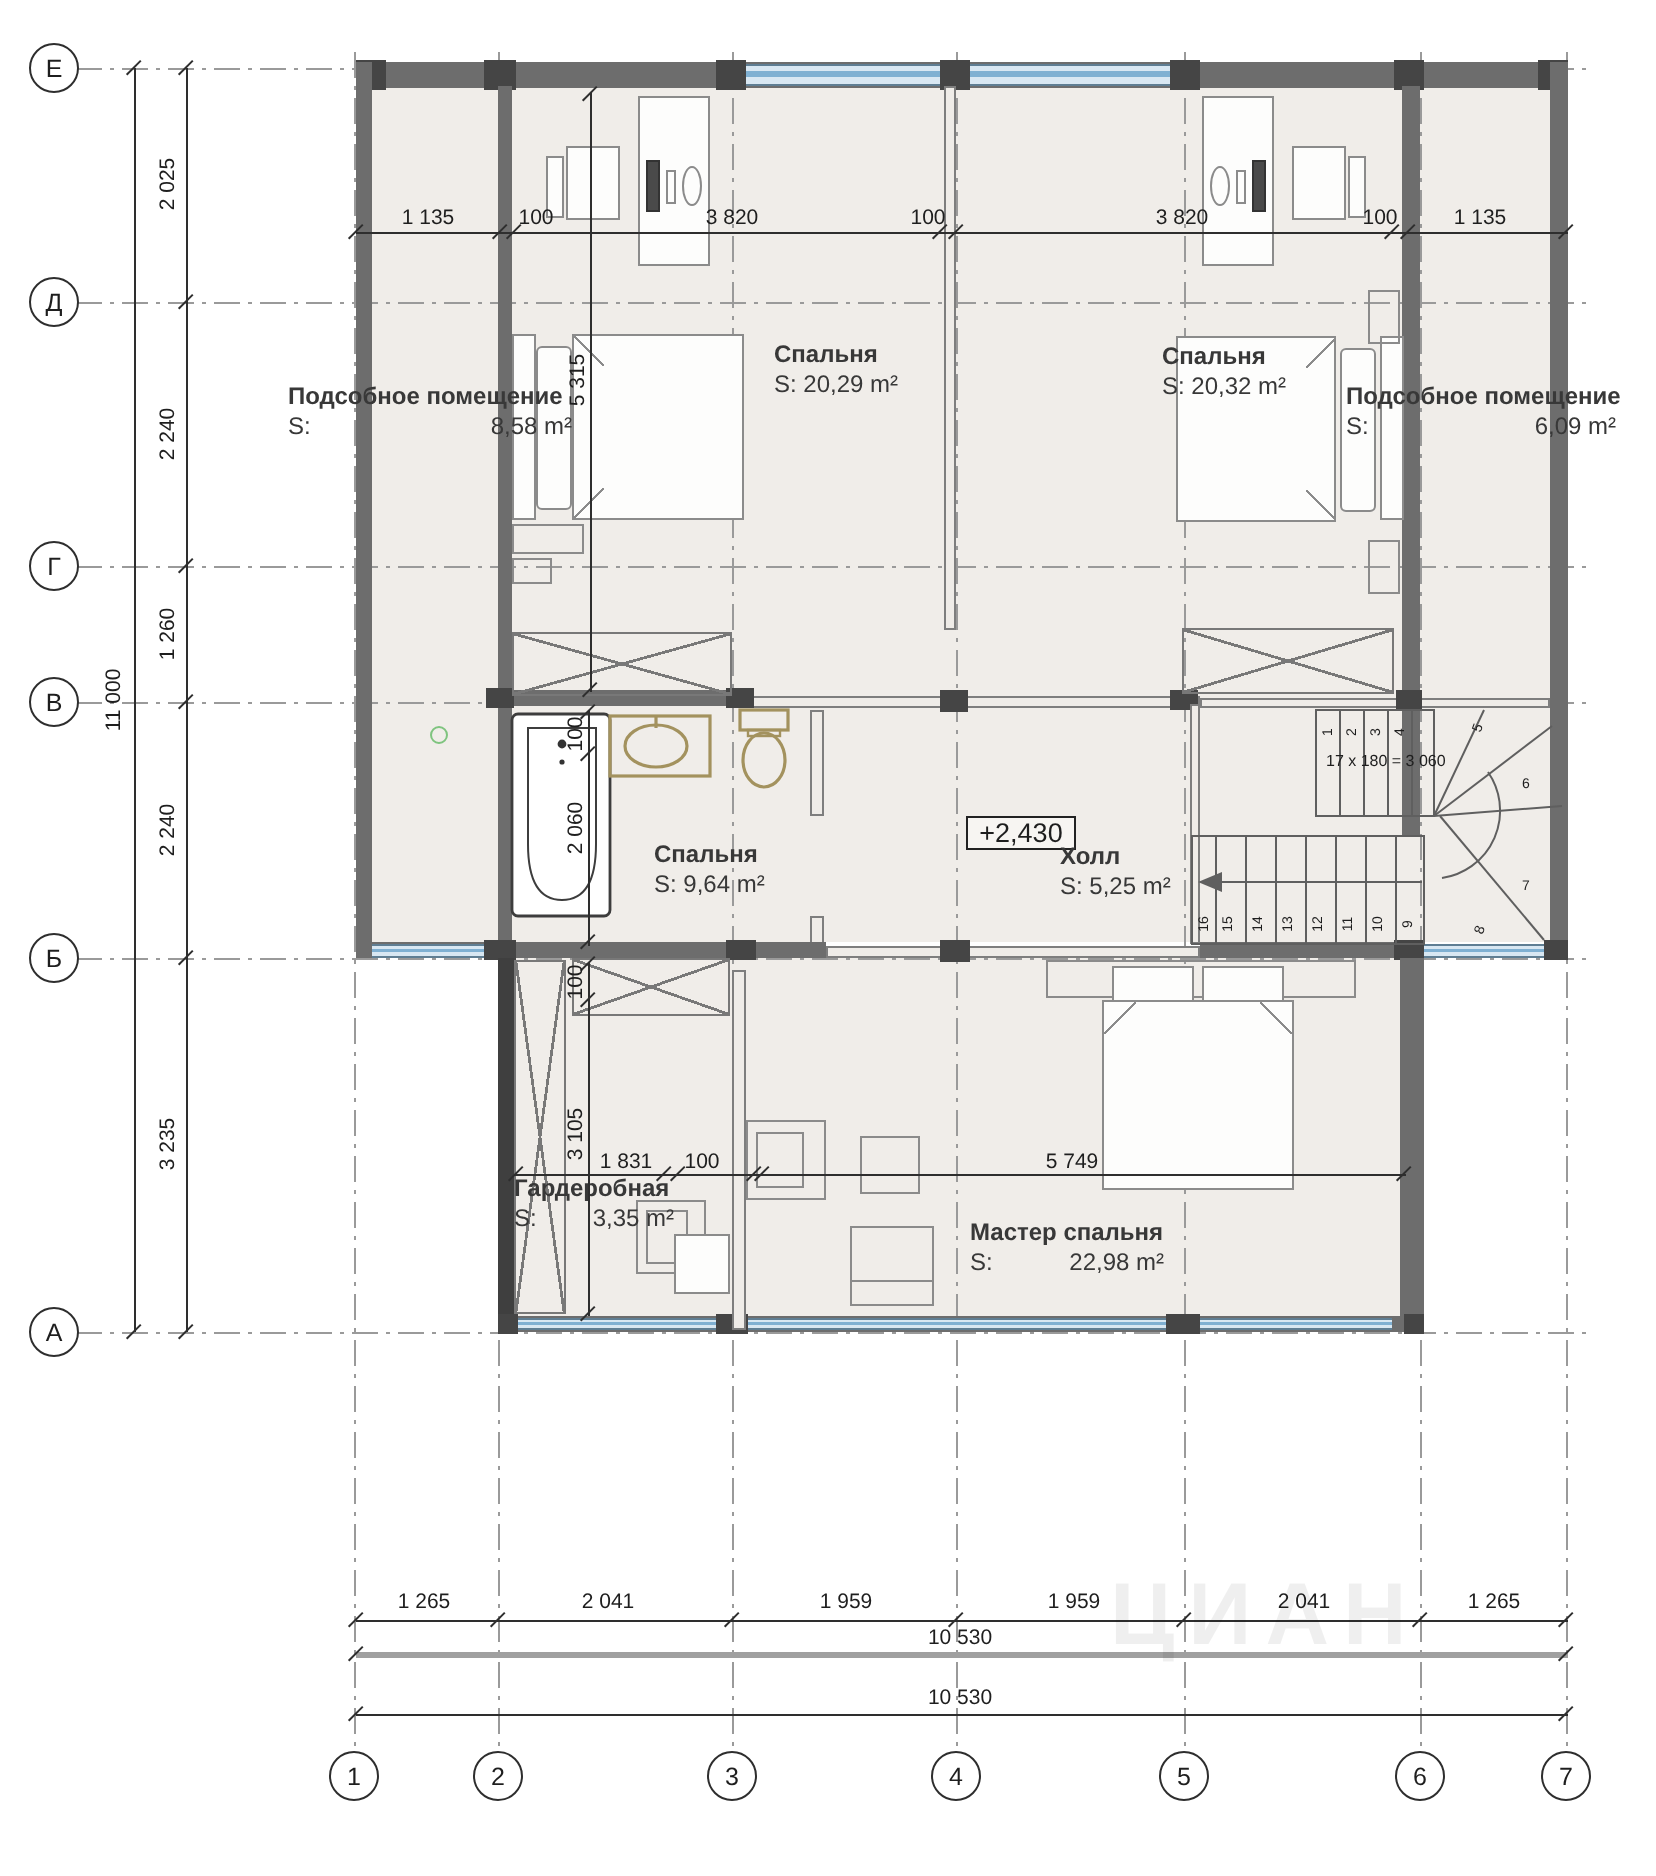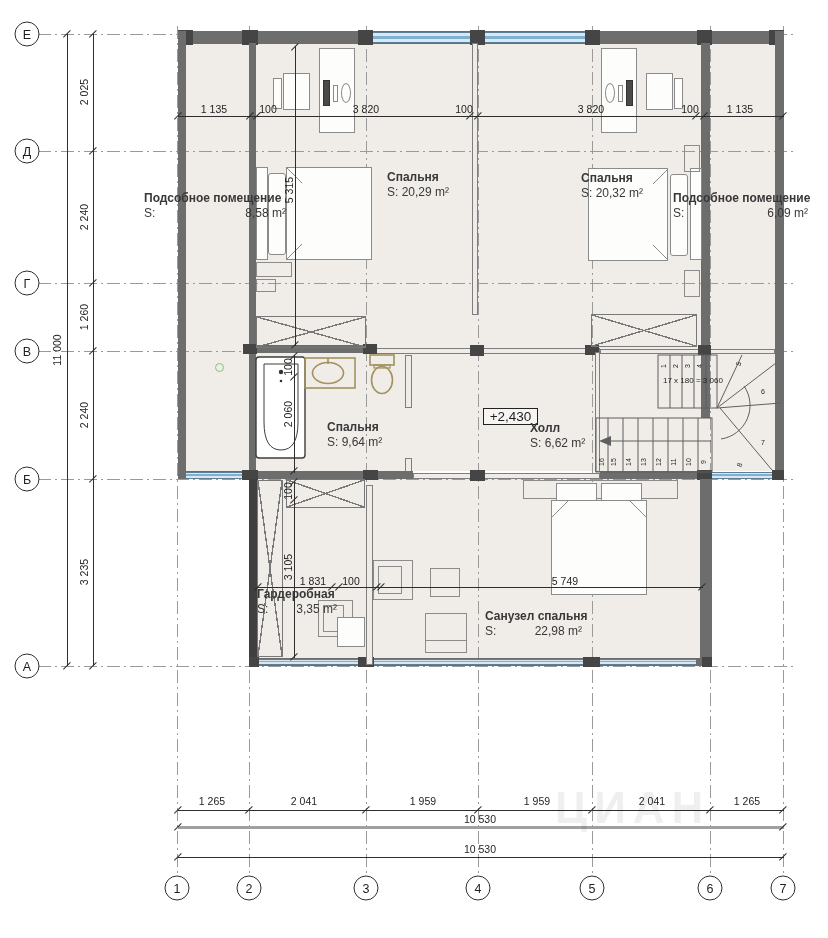--- a/index.html
+++ b/index.html
@@ -240,31 +240,31 @@
   </div>
   <div class="room" style="left:327px;top:420px;">
     <div class="rname">Спальня</div>
     <div class="rarea">S: 9,64 m²</div>
   </div>
   <div class="lvlbox" style="left:483px;top:408px;width:55px;height:17px;">
     <span>+2,430</span>
   </div>
   <div class="room" style="left:511px;top:421px;margin-left:19px;">
     <div class="rname">Холл</div>
-    <div class="rarea">S: 6,62 m²</div>
+    <div class="rarea">S: 5,25 m²</div>
   </div>
   <div class="room" style="left:257px;top:587px;width:80px;">
     <div class="rname">Гардеробная</div>
     <div class="rflex">
       <span class="rarea">S:</span>
       <span class="rarea">3,35 m²</span>
     </div>
   </div>
   <div class="room" style="left:485px;top:609px;width:97px;">
-    <div class="rname">Санузел спальня</div>
+    <div class="rname">Мастер спальня</div>
     <div class="rflex">
       <span class="rarea">S:</span>
       <span class="rarea">22,98 m²</span>
     </div>
   </div>
 
   <div class="dline" style="left:178px;top:116px;width:606px;height:1px;"></div>
   <div class="tick" style="left:178px;top:116px;"></div>
   <div class="tick" style="left:250px;top:116px;"></div>
   <div class="tick" style="left:257px;top:116px;"></div>
@@ -320,21 +320,21 @@
   <div class="tick" style="left:258px;top:587px;"></div>
   <div class="tick" style="left:332px;top:587px;"></div>
   <div class="tick" style="left:339px;top:587px;"></div>
   <div class="tick" style="left:377px;top:587px;"></div>
   <div class="dim" style="left:313px;top:581px;">1 831</div>
   <div class="dim" style="left:351px;top:581px;">100</div>
 
   <div class="dline" style="left:380px;top:587px;width:323px;height:1px;"></div>
   <div class="tick" style="left:381px;top:587px;"></div>
   <div class="tick" style="left:702px;top:587px;"></div>
-  <div class="dim" style="left:565px;top:581px;">5 749</div>
+  <div class="dim" style="left:536px;top:581px;">5 749</div>
 
   <div class="dline" style="left:178px;top:810px;width:606px;height:1px;"></div>
   <div class="tick" style="left:178px;top:810px;"></div>
   <div class="tick" style="left:249px;top:810px;"></div>
   <div class="tick" style="left:366px;top:810px;"></div>
   <div class="tick" style="left:478px;top:810px;"></div>
   <div class="tick" style="left:592px;top:810px;"></div>
   <div class="tick" style="left:710px;top:810px;"></div>
   <div class="tick" style="left:783px;top:810px;"></div>
   <div class="dim" style="left:212px;top:801px;">1 265</div>

